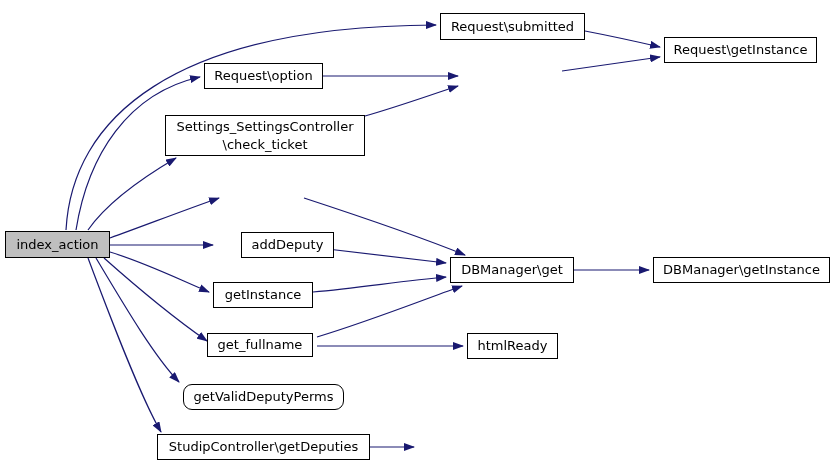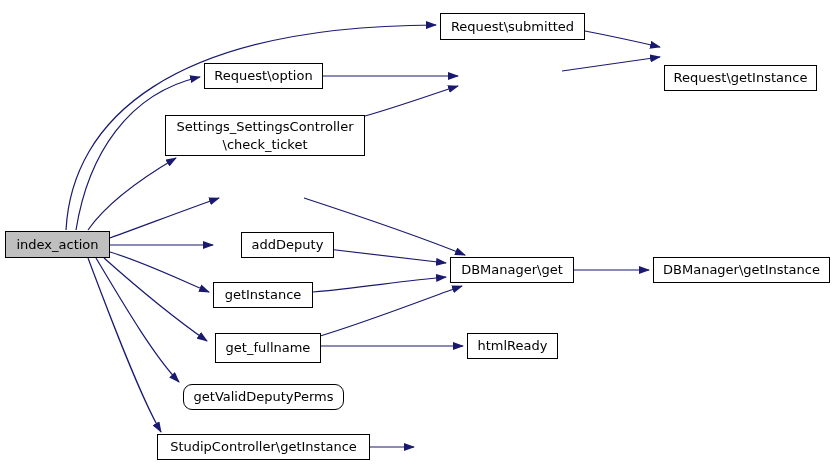--- a/index.html
+++ b/index.html
@@ -78,39 +78,39 @@
     <path class="edge" marker-end="url(#arrow)" d="M 317 337 C 370 321, 428 298, 462 286"></path>
     <path class="edge" marker-end="url(#arrow)" d="M 317 346 L 463 346"></path>
     <path class="edge" marker-end="url(#arrow)" d="M 574 270 L 649 270"></path>
     <path class="edge" marker-end="url(#arrow)" d="M 370 447 L 414 447"></path>
   </svg>
 
   <div class="node" style="left:440px; top:13px; width:145px; height:27px;">Request\submitted</div>
 
   <div class="node highlight" style="left:5px; top:231px; width:105px; height:27px;">index_action</div>
 
-  <div class="node" style="left:664px; top:37px; width:153px; height:26px;margin-top:28px;">Request\getInstance</div>
+  <div class="node" style="left:664px; top:37px; width:153px; height:26px;">Request\getInstance</div>
 
   <div class="node" style="left:204px; top:63px; width:119px; height:26px;">Request\option</div>
 
 
   <div class="node" style="left:165px; top:115px; width:200px; height:41px;">Settings_SettingsController
 \check_ticket</div>
 
 
   <div class="node" style="left:217px; top:232px; width:93px; height:26px;margin-left:24px;">addDeputy</div>
 
   <div class="node" style="left:213px; top:282px; width:100px; height:26px;">getInstance</div>
 
-  <div class="node" style="left:215px; top:333px; width:106px; height:30px;">get_fullname</div>
+  <div class="node" style="left:207px; top:333px; width:106px; height:24px;">get_fullname</div>
 
   <div class="node" style="left:450px; top:257px; width:124px; height:26px;">DBManager\get</div>
 
   <div class="node" style="left:653px; top:257px; width:177px; height:26px;">DBManager\getInstance</div>
 
   <div class="node" style="left:467px; top:333px; width:91px; height:26px;">htmlReady</div>
 
   <div class="node" style="left:183px; top:384px; width:161px; height:26px;border-radius:9px;">getValidDeputyPerms</div>
 
-  <div class="node" style="left:157px; top:434px; width:213px; height:26px;">StudipController\getInstance</div>
+  <div class="node" style="left:157px; top:434px; width:213px; height:26px;">StudipController\getDeputies</div>
 
 
 </div>
 
 </body></html>

